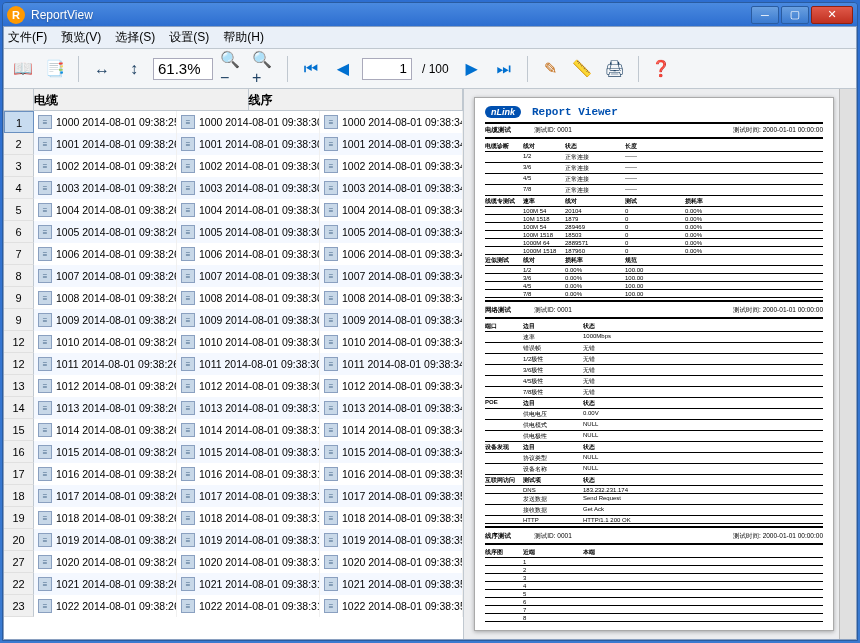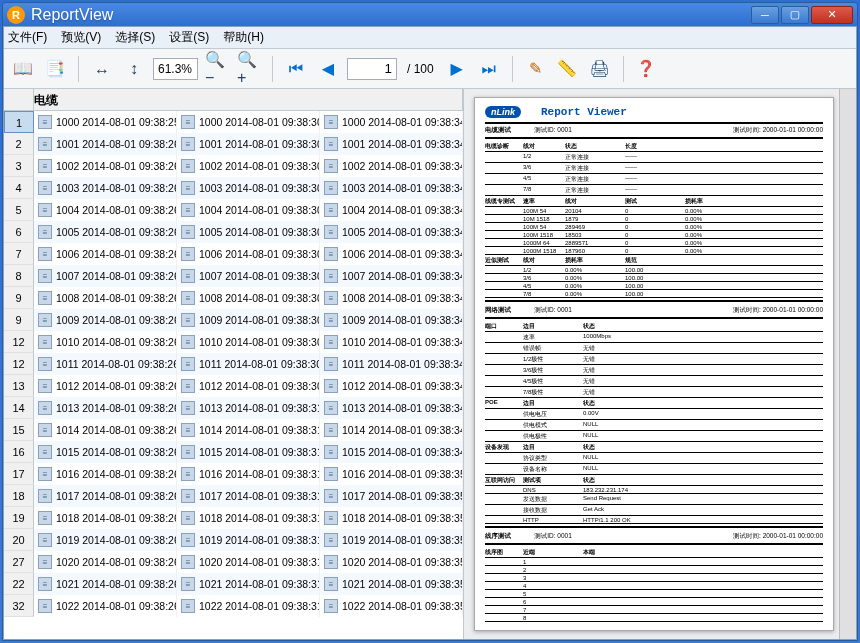--- a/index.html
+++ b/index.html
@@ -1,49 +1,49 @@
 <!DOCTYPE html>
 <html><head>
 <meta charset="utf-8">
 <style>
   * { box-sizing: border-box; margin: 0; padding: 0; }
   html, body { width: 860px; height: 643px; font-family: "Microsoft YaHei", Arial, sans-serif; font-size: 12px; overflow: hidden; }
   body { background: linear-gradient(#2d6ed0, #3a7ad0); padding: 2px; }
   .window { width: 100%; height: 100%; display: flex; flex-direction: column; border: 1px solid #2a5ca0; border-radius: 4px 4px 0 0; overflow: hidden; }
   .titlebar { height: 28px; background: linear-gradient(#4a8ae0, #2d6ed0); display: flex; align-items: center; padding: 0 4px; color: #fff; }
   .titlebar .icon { width: 18px; height: 18px; margin-right: 6px; background: #f90; border-radius: 50%; display: flex; align-items: center; justify-content: center; font-size: 11px; color: #fff; font-weight: bold; }
-  .titlebar .title { flex: 1; font-size: 16px; text-shadow: 0 1px 2px rgba(0,0,0,.3); }
+  .titlebar .title { flex: 1; font-size: 12px; text-shadow: 0 1px 2px rgba(0,0,0,.3); }
   .winbtns { display: flex; gap: 2px; }
   .winbtn { width: 28px; height: 18px; background: linear-gradient(#6aa0e0,#3a7ad0); border: 1px solid #2a5ca0; border-radius: 2px; display: flex; align-items: center; justify-content: center; color: #fff; font-size: 11px; cursor: pointer; }
   .winbtn.close { background: linear-gradient(#e05a4a,#c03020); border-color: #902010; width: 42px; }
   .client { flex: 1; background: #f0f0f0; display: flex; flex-direction: column; border: 1px solid #8aa0c0; }
   .menubar { height: 22px; background: #eaf0f8; display: flex; align-items: center; padding: 0 4px; gap: 14px; border-bottom: 1px solid #c0c8d0; }
   .menubar span { cursor: pointer; }
   .toolbar { height: 40px; background: #f4f6f8; border-bottom: 1px solid #c0c8d0; display: flex; align-items: center; padding: 0 6px; gap: 6px; }
   .tbtn { width: 26px; height: 26px; border: 1px solid transparent; border-radius: 3px; display: flex; align-items: center; justify-content: center; cursor: pointer; font-size: 16px; color: #246; }
   .tsep { width: 1px; height: 26px; background: #c0c8d0; margin: 0 4px; }
-  .zoom-input { width: 45px; height: 22px; border: 1px solid #aab; font-size: 12px; padding: 0 4px; }
+  .zoom-input { width: 60px; height: 22px; border: 1px solid #aab; font-size: 15px; padding: 0 4px; }
   .page-input { width: 50px; height: 22px; border: 1px solid #aab; text-align: right; padding: 0 4px; }
   .page-total { font-size: 12px; margin: 16px 4px; }
   .content { flex: 1; display: flex; overflow: hidden; }
   .left { width: 460px; border-right: 1px solid #c0c8d0; display: flex; flex-direction: column; background: #fff; overflow: hidden; }
   .lhdr { display: flex; height: 22px; background: #f0f0f0; border-bottom: 1px solid #c0c8d0; }
   .numcol { width: 30px; border-right: 1px solid #c0c8d0; }
   .col { flex: 1; text-align: left; line-height: 22px; border-right: 1px solid #c0c8d0; font-weight: bold; font-size: 12px; }
   .list { flex: 1; overflow-y: auto; overflow-x: hidden; }
   .row { display: flex; height: 22px; }
   .row:nth-child(even) { background: #f4f8ff; }
   .rown { width: 30px; background: #f0f0f0; border-right: 1px solid #c0c8d0; border-bottom: 1px solid #e0e0e0; text-align: center; line-height: 22px; font-size: 11px; cursor: pointer; }
   .rown.sel { background: #c8dcf0; border: 1px solid #6a90c0; }
   .cell { flex: 1; display: flex; align-items: center; padding: 0 4px; font-size: 10.5px; white-space: nowrap; overflow: hidden; border-right: 1px solid #f0f0f0; cursor: pointer; }
   .cell .ficon { width: 14px; height: 14px; background: #c8d8e8; border: 1px solid #8aa0c0; margin-right: 4px; display: flex; align-items: center; justify-content: center; font-size: 8px; color: #468; flex-shrink: 0; }
   .right { flex: 1; background: #ecedef; display: flex; align-items: flex-start; justify-content: center; overflow: auto; padding: 8px 20px 8px 8px; position: relative; }
   .right::after { content: ""; position: absolute; right: 0; top: 0; width: 16px; height: 100%; background: #e0e0e0; border-left: 1px solid #bbb; }
   .page { width: 360px; min-height: 520px; background: #fff; box-shadow: 0 1px 4px rgba(0,0,0,.3); border: 1px solid #aaa; padding: 8px 10px; font-size: 7px; color: #000; }
-  .rvtitle { display: flex; align-items: center; gap: 20px; margin-bottom: 4px; }
+  .rvtitle { display: flex; align-items: center; gap: 11px; margin-bottom: 4px; }
   .nlink { background: #0050b0; color: #fff; font-weight: bold; font-style: italic; padding: 1px 6px; border-radius: 8px; font-size: 9px; }
   .rvname { color: #0050b0; font-weight: bold; font-family: "Courier New", monospace; font-size: 11px; }
   .sectrow { display: flex; font-size: 6.5px; }
   .sectrow .lbl { width: 38px; font-weight: bold; }
   .sectrow .mid { width: 60px; text-align: center; }
   .sectrow .rt { flex: 1; }
   .thick { border-top: 2px solid #000; margin: 2px 0; }
   .srow { display: flex; font-size: 6px; border-bottom: 1px solid #000; padding: 0.5px 0; }
   .srow span { overflow: hidden; white-space: nowrap; }
   .c1 { width: 38px; }
@@ -96,20 +96,21 @@
       <div class="tbtn" style="color:#c0a000">📏</div>
       <div class="tbtn">🖨</div>
       <div class="tsep"></div>
       <div class="tbtn" style="color:#0090d0">❓</div>
     </div>
     <div class="content">
       <div class="left">
         <div class="lhdr">
           <div class="numcol"></div>
           <div class="col">电缆</div>
+          <div class="col">线序</div>
         </div>
         <div class="list" id="rowlist">
             <div class="row">
               <div class="rown sel">1</div>
               <div class="cell">
                 <span class="ficon">≡</span>
                 <span>1000 2014-08-01 09:38:25</span>
               </div>
               <div class="cell">
                 <span class="ficon">≡</span>
@@ -429,21 +430,21 @@
               <div class="cell">
                 <span class="ficon">≡</span>
                 <span>1021 2014-08-01 09:38:31</span>
               </div>
               <div class="cell">
                 <span class="ficon">≡</span>
                 <span>1021 2014-08-01 09:38:35</span>
               </div>
             </div>
             <div class="row">
-              <div class="rown">32</div>
+              <div class="rown">23</div>
               <div class="cell">
                 <span class="ficon">≡</span>
                 <span>1022 2014-08-01 09:38:26</span>
               </div>
               <div class="cell">
                 <span class="ficon">≡</span>
                 <span>1022 2014-08-01 09:38:31</span>
               </div>
               <div class="cell">
                 <span class="ficon">≡</span>

